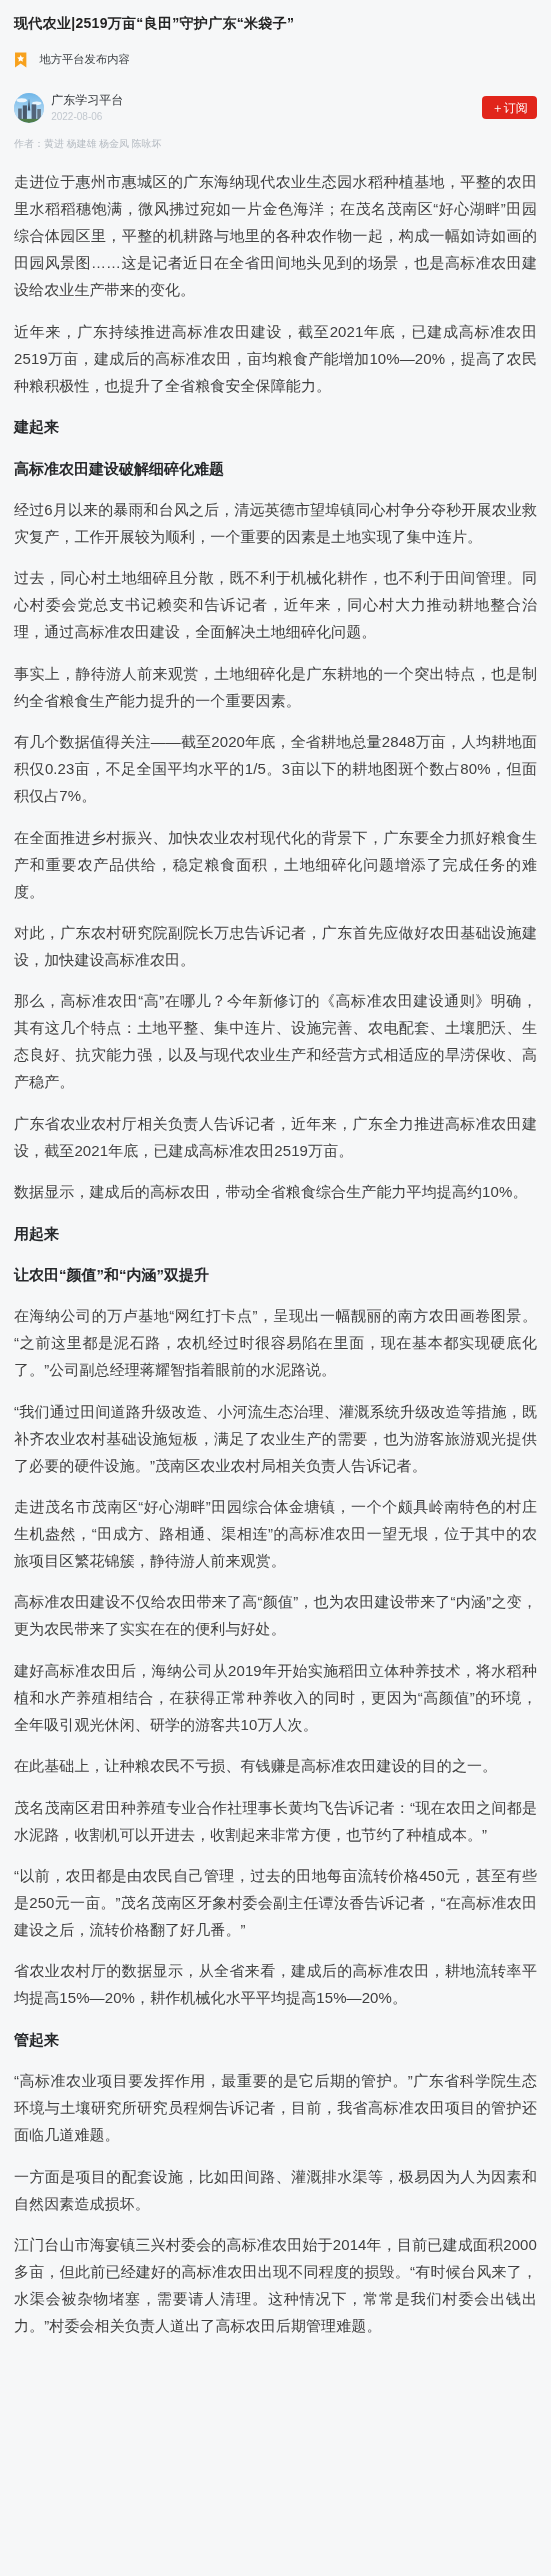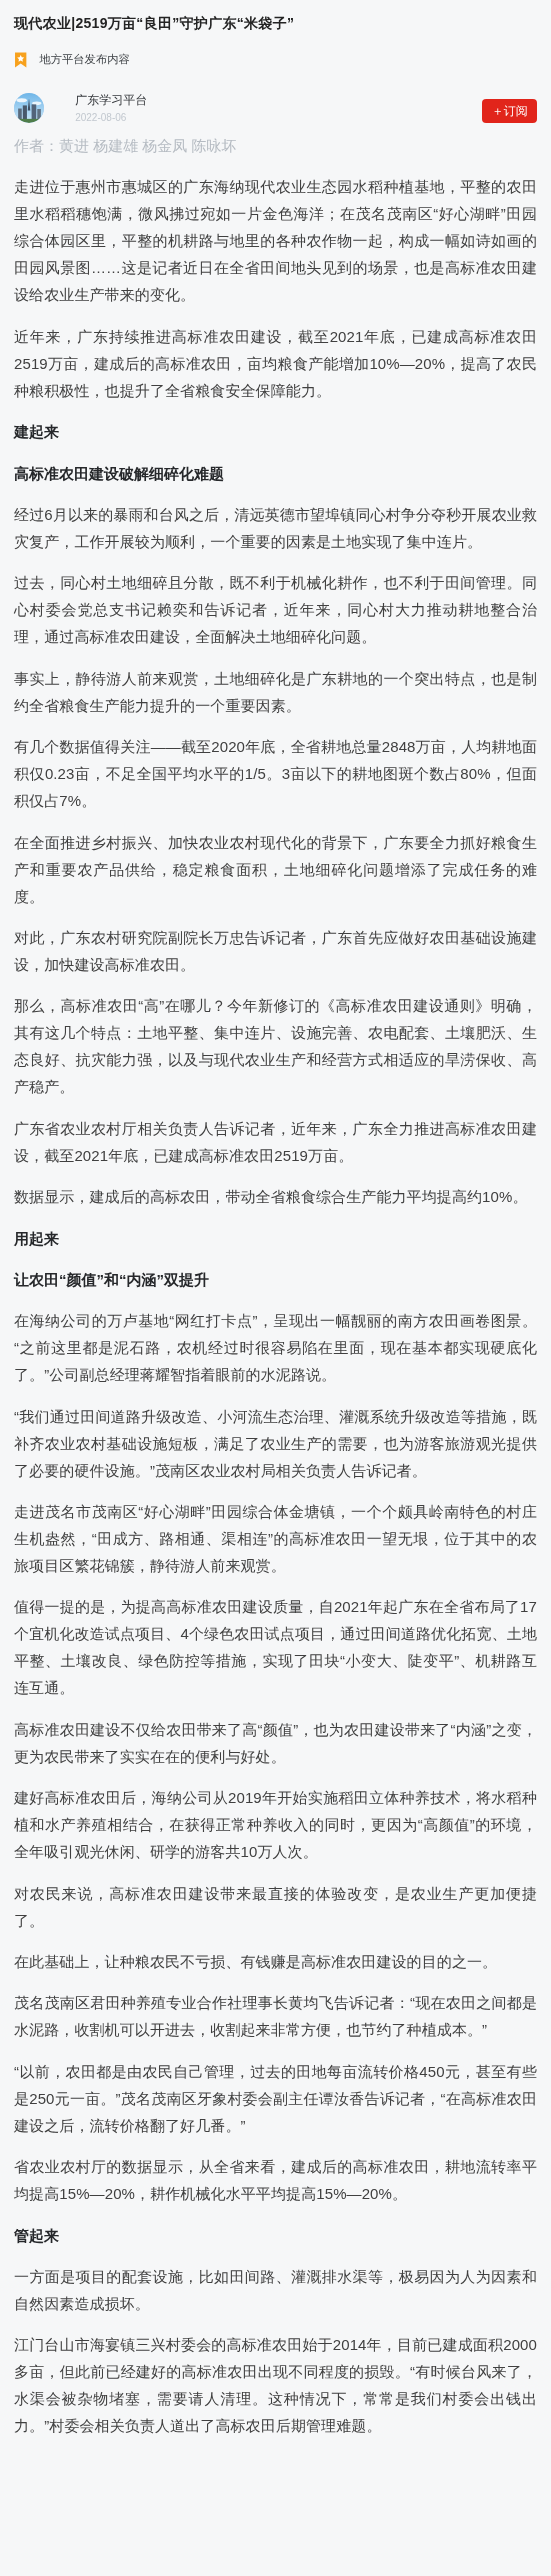--- a/index.html
+++ b/index.html
@@ -30,23 +30,22 @@
     gap: 12px;
     margin-bottom: 21.6px;
   }
   .badge-row .ribbon { flex: 0 0 auto; display: block; }
   .badge-label {
     font-size: 11.3px;
     color: #3f4347;
   }
   .profile-row {
     display: flex;
-    align-items: flex-end;
+    align-items: center;
     margin-bottom: 14.4px;
-    gap: 24px;
   }
   .avatar {
     width: 30px;
     height: 30px;
     border-radius: 50%;
     overflow: hidden;
     flex: 0 0 auto;
     cursor: pointer;
     background: #9fc7e8;
   }
@@ -68,23 +67,24 @@
     color: #ffffff;
     border: none;
     border-radius: 4.1px;
     font-size: 12px;
     line-height: 1;
     padding: 5.7px 9.3px;
     cursor: pointer;
     font-family: Liberation Sans, sans-serif;
   }
   .author-line {
-    font-size: 15px;
+    font-size: 10px;
     color: #b5bbc2;
     margin: 0 0 17.5px 0;
+    font-family: Liberation Serif, serif;
   }
   
   .article p.blk-p {
     font-size: 15px;
     line-height: 27px;
     color: #404040;
     margin: 0 0 14.4px 0;
     text-align: justify;
     letter-spacing: 0.1px;
   }
@@ -160,27 +160,26 @@
       <p class="blk-p">在全面推进乡村振兴、加快农业农村现代化的背景下，广东要全力抓好粮食生产和重要农产品供给，稳定粮食面积，土地细碎化问题增添了完成任务的难度。</p>
       <p class="blk-p">对此，广东农村研究院副院长万忠告诉记者，广东首先应做好农田基础设施建设，加快建设高标准农田。</p>
       <p class="blk-p">那么，高标准农田“高”在哪儿？今年新修订的《高标准农田建设通则》明确，其有这几个特点：土地平整、集中连片、设施完善、农电配套、土壤肥沃、生态良好、抗灾能力强，以及与现代农业生产和经营方式相适应的旱涝保收、高产稳产。</p>
       <p class="blk-p">广东省农业农村厅相关负责人告诉记者，近年来，广东全力推进高标准农田建设，截至2021年底，已建成高标准农田2519万亩。</p>
       <p class="blk-p">数据显示，建成后的高标农田，带动全省粮食综合生产能力平均提高约10%。</p>
       <h2 class="blk-h2">用起来</h2>
       <h3 class="blk-h3">让农田“颜值”和“内涵”双提升</h3>
       <p class="blk-p">在海纳公司的万卢基地“网红打卡点”，呈现出一幅靓丽的南方农田画卷图景。“之前这里都是泥石路，农机经过时很容易陷在里面，现在基本都实现硬底化了。”公司副总经理蒋耀智指着眼前的水泥路说。</p>
       <p class="blk-p">“我们通过田间道路升级改造、小河流生态治理、灌溉系统升级改造等措施，既补齐农业农村基础设施短板，满足了农业生产的需要，也为游客旅游观光提供了必要的硬件设施。”茂南区农业农村局相关负责人告诉记者。</p>
       <p class="blk-p">走进茂名市茂南区“好心湖畔”田园综合体金塘镇，一个个颇具岭南特色的村庄生机盎然，“田成方、路相通、渠相连”的高标准农田一望无垠，位于其中的农旅项目区繁花锦簇，静待游人前来观赏。</p>
-      <p class="blk-p">值得一提的是，为提高高标准农田建设质量，自2021年起广东在全省布局了17个宜机化改造试点项目、4个绿色农田试点项目，通过田间道路优化拓宽、土地平整、土壤改良、绿色防控等措施，实现了田块“小变大、陡变平”、机耕路互连互通。</p>
       <p class="blk-p">高标准农田建设不仅给农田带来了高“颜值”，也为农田建设带来了“内涵”之变，更为农民带来了实实在在的便利与好处。</p>
       <p class="blk-p">建好高标准农田后，海纳公司从2019年开始实施稻田立体种养技术，将水稻种植和水产养殖相结合，在获得正常种养收入的同时，更因为“高颜值”的环境，全年吸引观光休闲、研学的游客共10万人次。</p>
-      <p class="blk-p">对农民来说，高标准农田建设带来最直接的体验改变，是农业生产更加便捷了。</p>
       <p class="blk-p">在此基础上，让种粮农民不亏损、有钱赚是高标准农田建设的目的之一。</p>
       <p class="blk-p">茂名茂南区君田种养殖专业合作社理事长黄均飞告诉记者：“现在农田之间都是水泥路，收割机可以开进去，收割起来非常方便，也节约了种植成本。”</p>
       <p class="blk-p">“以前，农田都是由农民自己管理，过去的田地每亩流转价格450元，甚至有些是250元一亩。”茂名茂南区牙象村委会副主任谭汝香告诉记者，“在高标准农田建设之后，流转价格翻了好几番。”</p>
       <p class="blk-p">省农业农村厅的数据显示，从全省来看，建成后的高标准农田，耕地流转率平均提高15%—20%，耕作机械化水平平均提高15%—20%。</p>
       <h2 class="blk-h2">管起来</h2>
+      <p class="blk-p">“高标准农业项目要发挥作用，最重要的是它后期的管护。”广东省科学院生态环境与土壤研究所研究员程炯告诉记者，目前，我省高标准农田项目的管护还面临几道难题。</p>
       <p class="blk-p">一方面是项目的配套设施，比如田间路、灌溉排水渠等，极易因为人为因素和自然因素造成损坏。</p>
       <p class="blk-p">江门台山市海宴镇三兴村委会的高标准农田始于2014年，目前已建成面积2000多亩，但此前已经建好的高标准农田出现不同程度的损毁。“有时候台风来了，水渠会被杂物堵塞，需要请人清理。这种情况下，常常是我们村委会出钱出力。”村委会相关负责人道出了高标农田后期管理难题。</p>
     </div>
 
 </div>
 
 
 </body></html>

